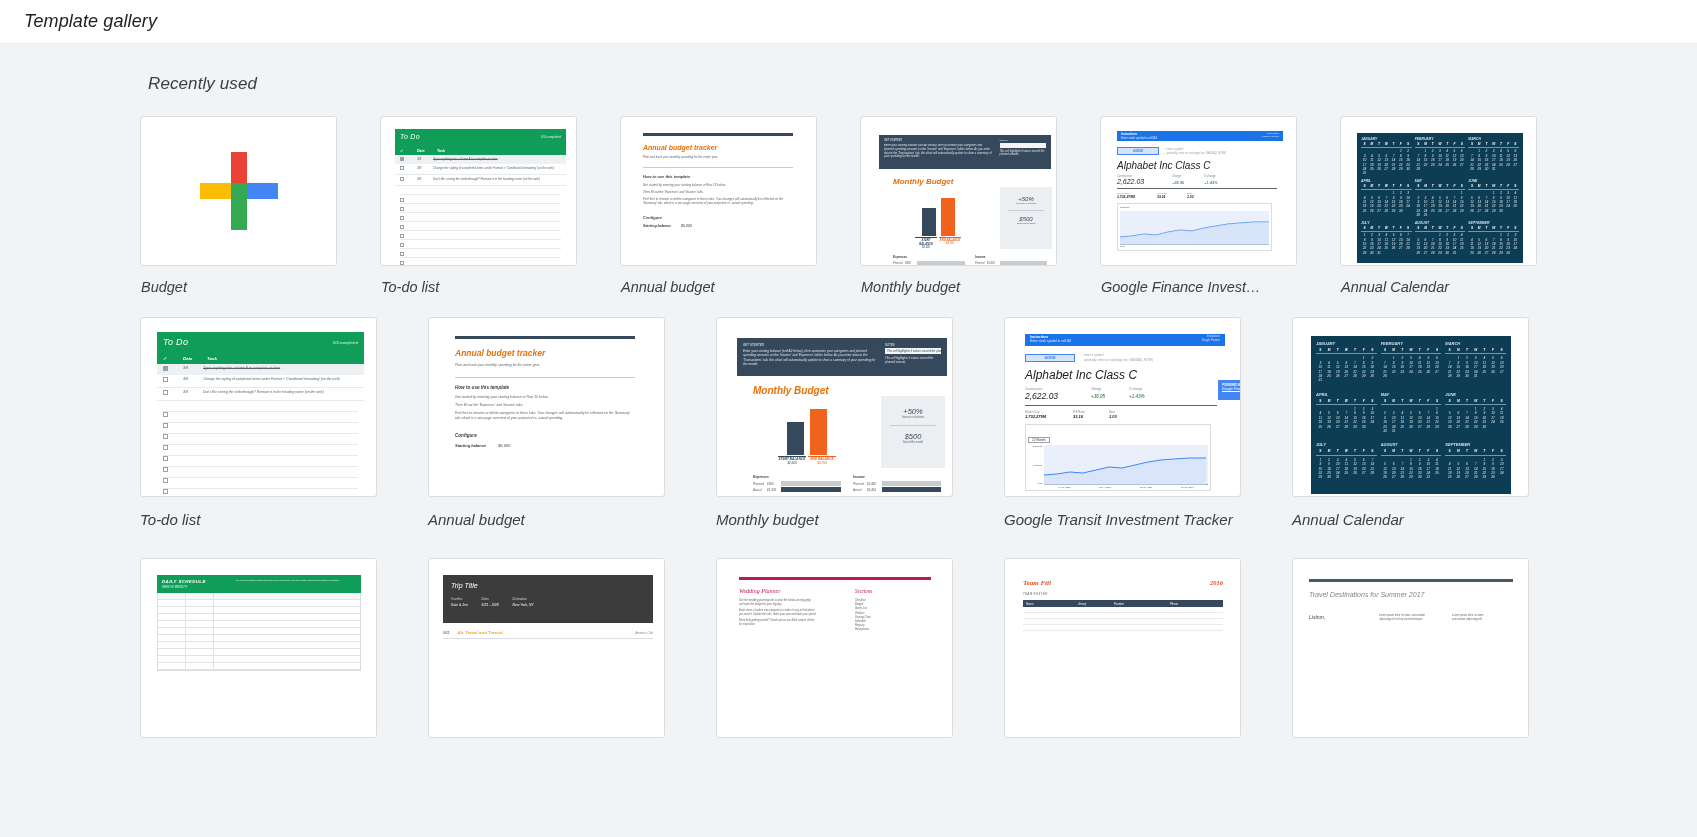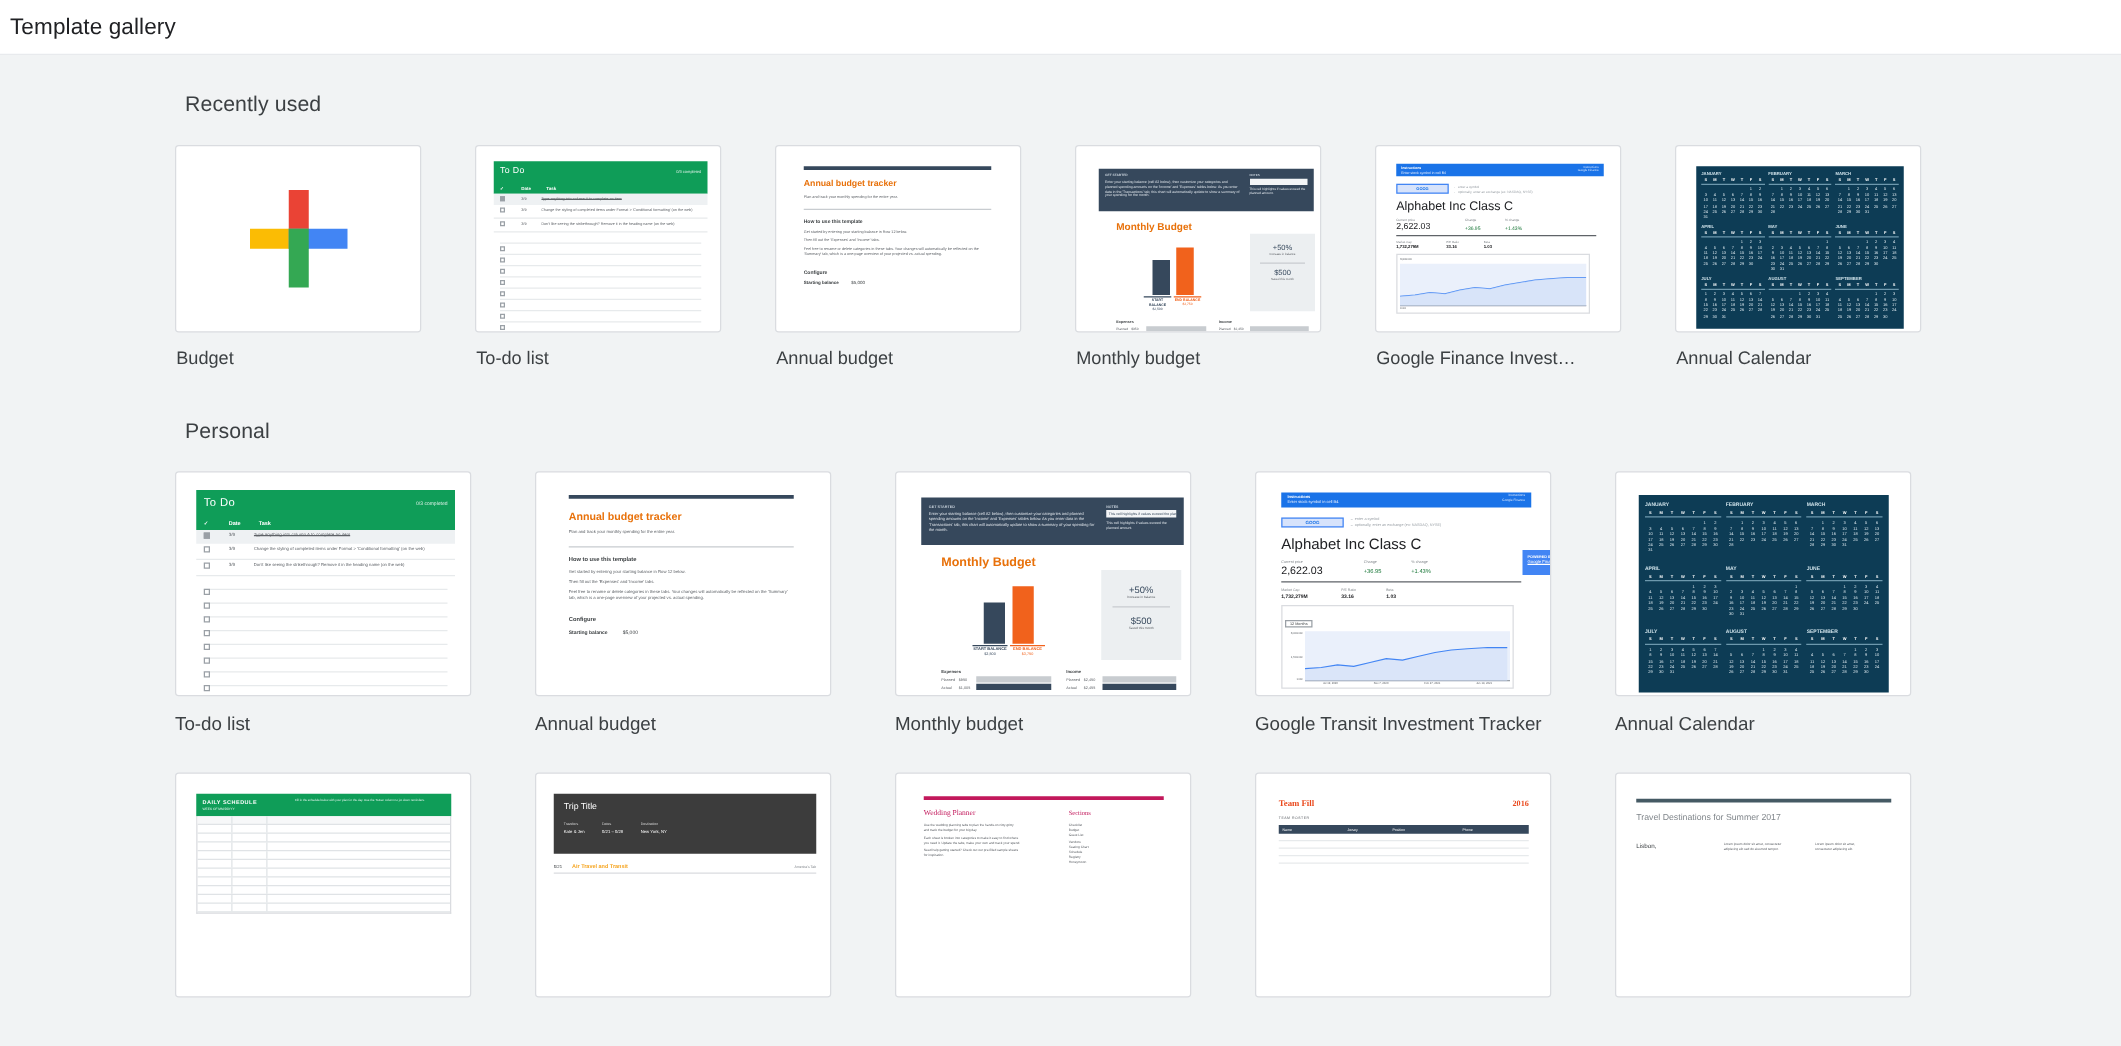--- a/index.html
+++ b/index.html
@@ -7,27 +7,28 @@
     width: 1697px; height: 837px;
     background: #f1f3f4;
     font-family: "Liberation Sans", sans-serif;
     overflow: hidden;
   }
 
   
   #topbar {
     height: 44px; background: #ffffff;
     display: flex; align-items: center;
-    padding-left: 8px;
+    padding-left: 24px;
     border-bottom: 1px solid #e8eaed;
+    font-style: italic;
   }
   #topbar .title { font-size: 18px; color: #202124; letter-spacing: .1px; }
 
   
-  #gallery { position: relative; height: 793px; overflow: hidden; }
+  #gallery { position: relative; height: 793px; overflow: hidden; font-style: italic; }
 
   .section-head {
     font-size: 17px; color: #3c4043;
     padding: 30px 0 0 148px; letter-spacing: .1px;
   }
 
   .row { display: flex; padding-left: 140px; gap: 0; }
 
   
   .rw { margin-top: 22px; }
@@ -780,21 +781,20 @@
               </div>
 
           </div>
         </div>
       </div>
       <div class="caption">Annual Calendar</div>
     </div>
 
   </div>
 
-  <div class="section-head" style="padding-top:40px;">Personal</div>
 
   <div class="row pw">
 
     <div class="cardwrap">
       <div class="card">
         <div class="thumb" style="padding:14px 12px 0 16px;">
           <div class="todo-head" style="height:32px;padding:5px 6px;position:relative;">
             <div style="font-size:9px;letter-spacing:.3px;">To Do</div>
             <div style="position:absolute;right:6px;top:8px;font-size:4px;opacity:.85;">0/3 completed</div>
             <div style="position:absolute;left:6px;bottom:3px;font-size:4.4px;font-weight:bold;">✓</div>

